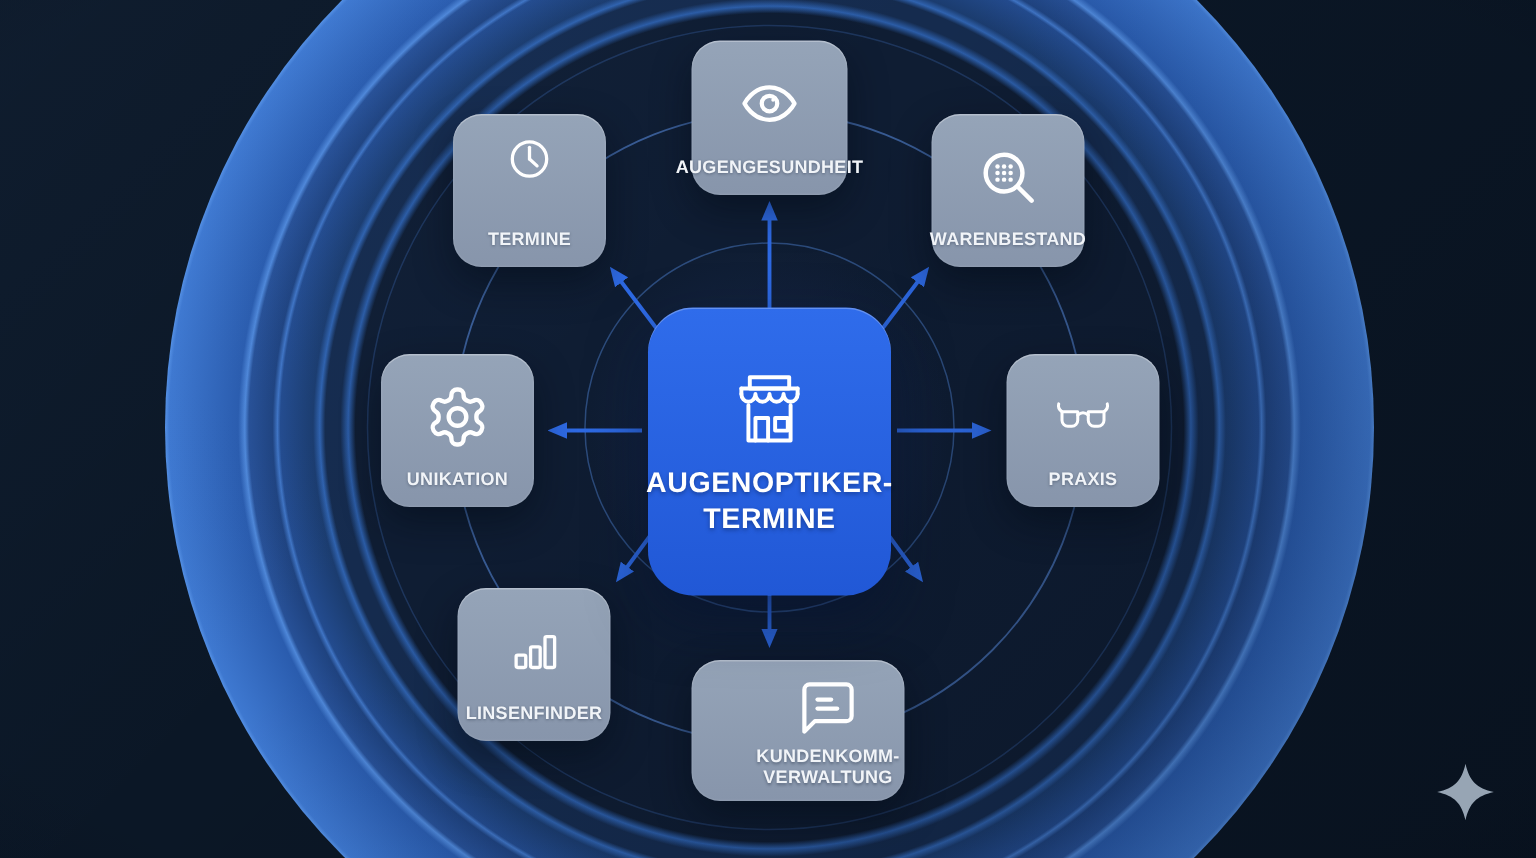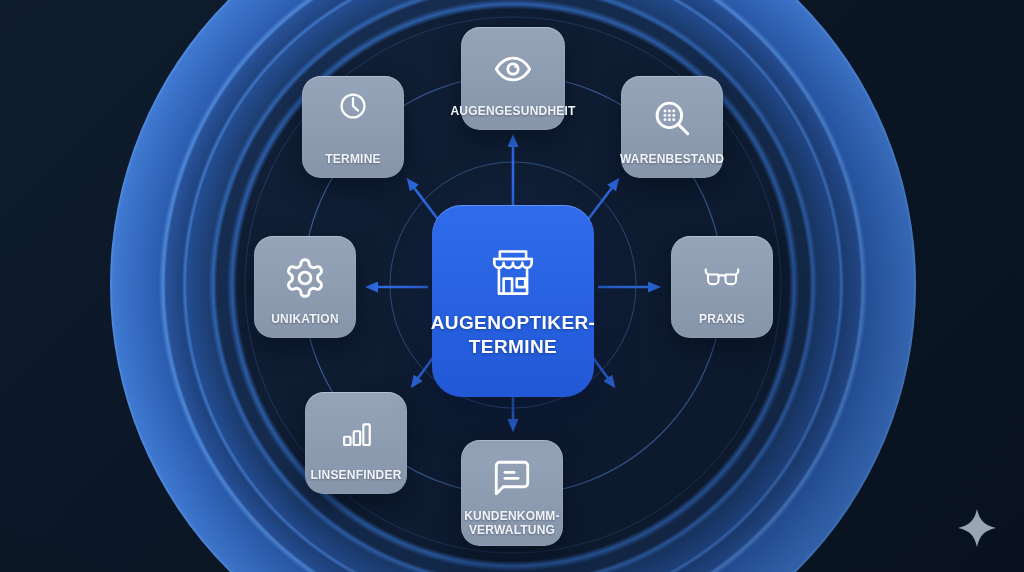--- a/index.html
+++ b/index.html
@@ -28,21 +28,21 @@
     font-size:12px;font-weight:600;letter-spacing:0.2px;line-height:1.15;
     color:#f1f4f8;text-align:center;white-space:nowrap;
     text-shadow:0 1px 2px rgba(10,20,40,0.35);
   }
   .node-label.two-line{white-space:normal;padding-bottom:8px;}
   .node-label.two-line span{display:block;}
   .pos-top{left:461px;top:27px;width:104px;height:103px;}
   .pos-top-right{left:621px;top:76px;}
   .pos-right{left:671px;top:236px;}
   .pos-bottom-right{left:618px;top:392px;}
-  .pos-bottom{left:461px;top:440px;height:106px;}
+  .pos-bottom{left:461px;top:440px;height:94px;padding-left:40px;}
   .pos-bottom-left{left:305px;top:392px;}
   .pos-left{left:254px;top:236px;}
   .pos-top-left{left:302px;top:76px;gap:24px;}
   .center-node{
     position:absolute;z-index:3;left:432px;top:205px;width:162px;height:192px;border-radius:30px;
     background:linear-gradient(180deg,#2f6ceb 0%,#2158d6 100%);
     box-shadow: inset 0 1px 0 rgba(255,255,255,0.25), 0 16px 38px rgba(5,18,50,0.55);
     display:flex;flex-direction:column;align-items:center;justify-content:center;gap:8px;
   }
   .center-title{

